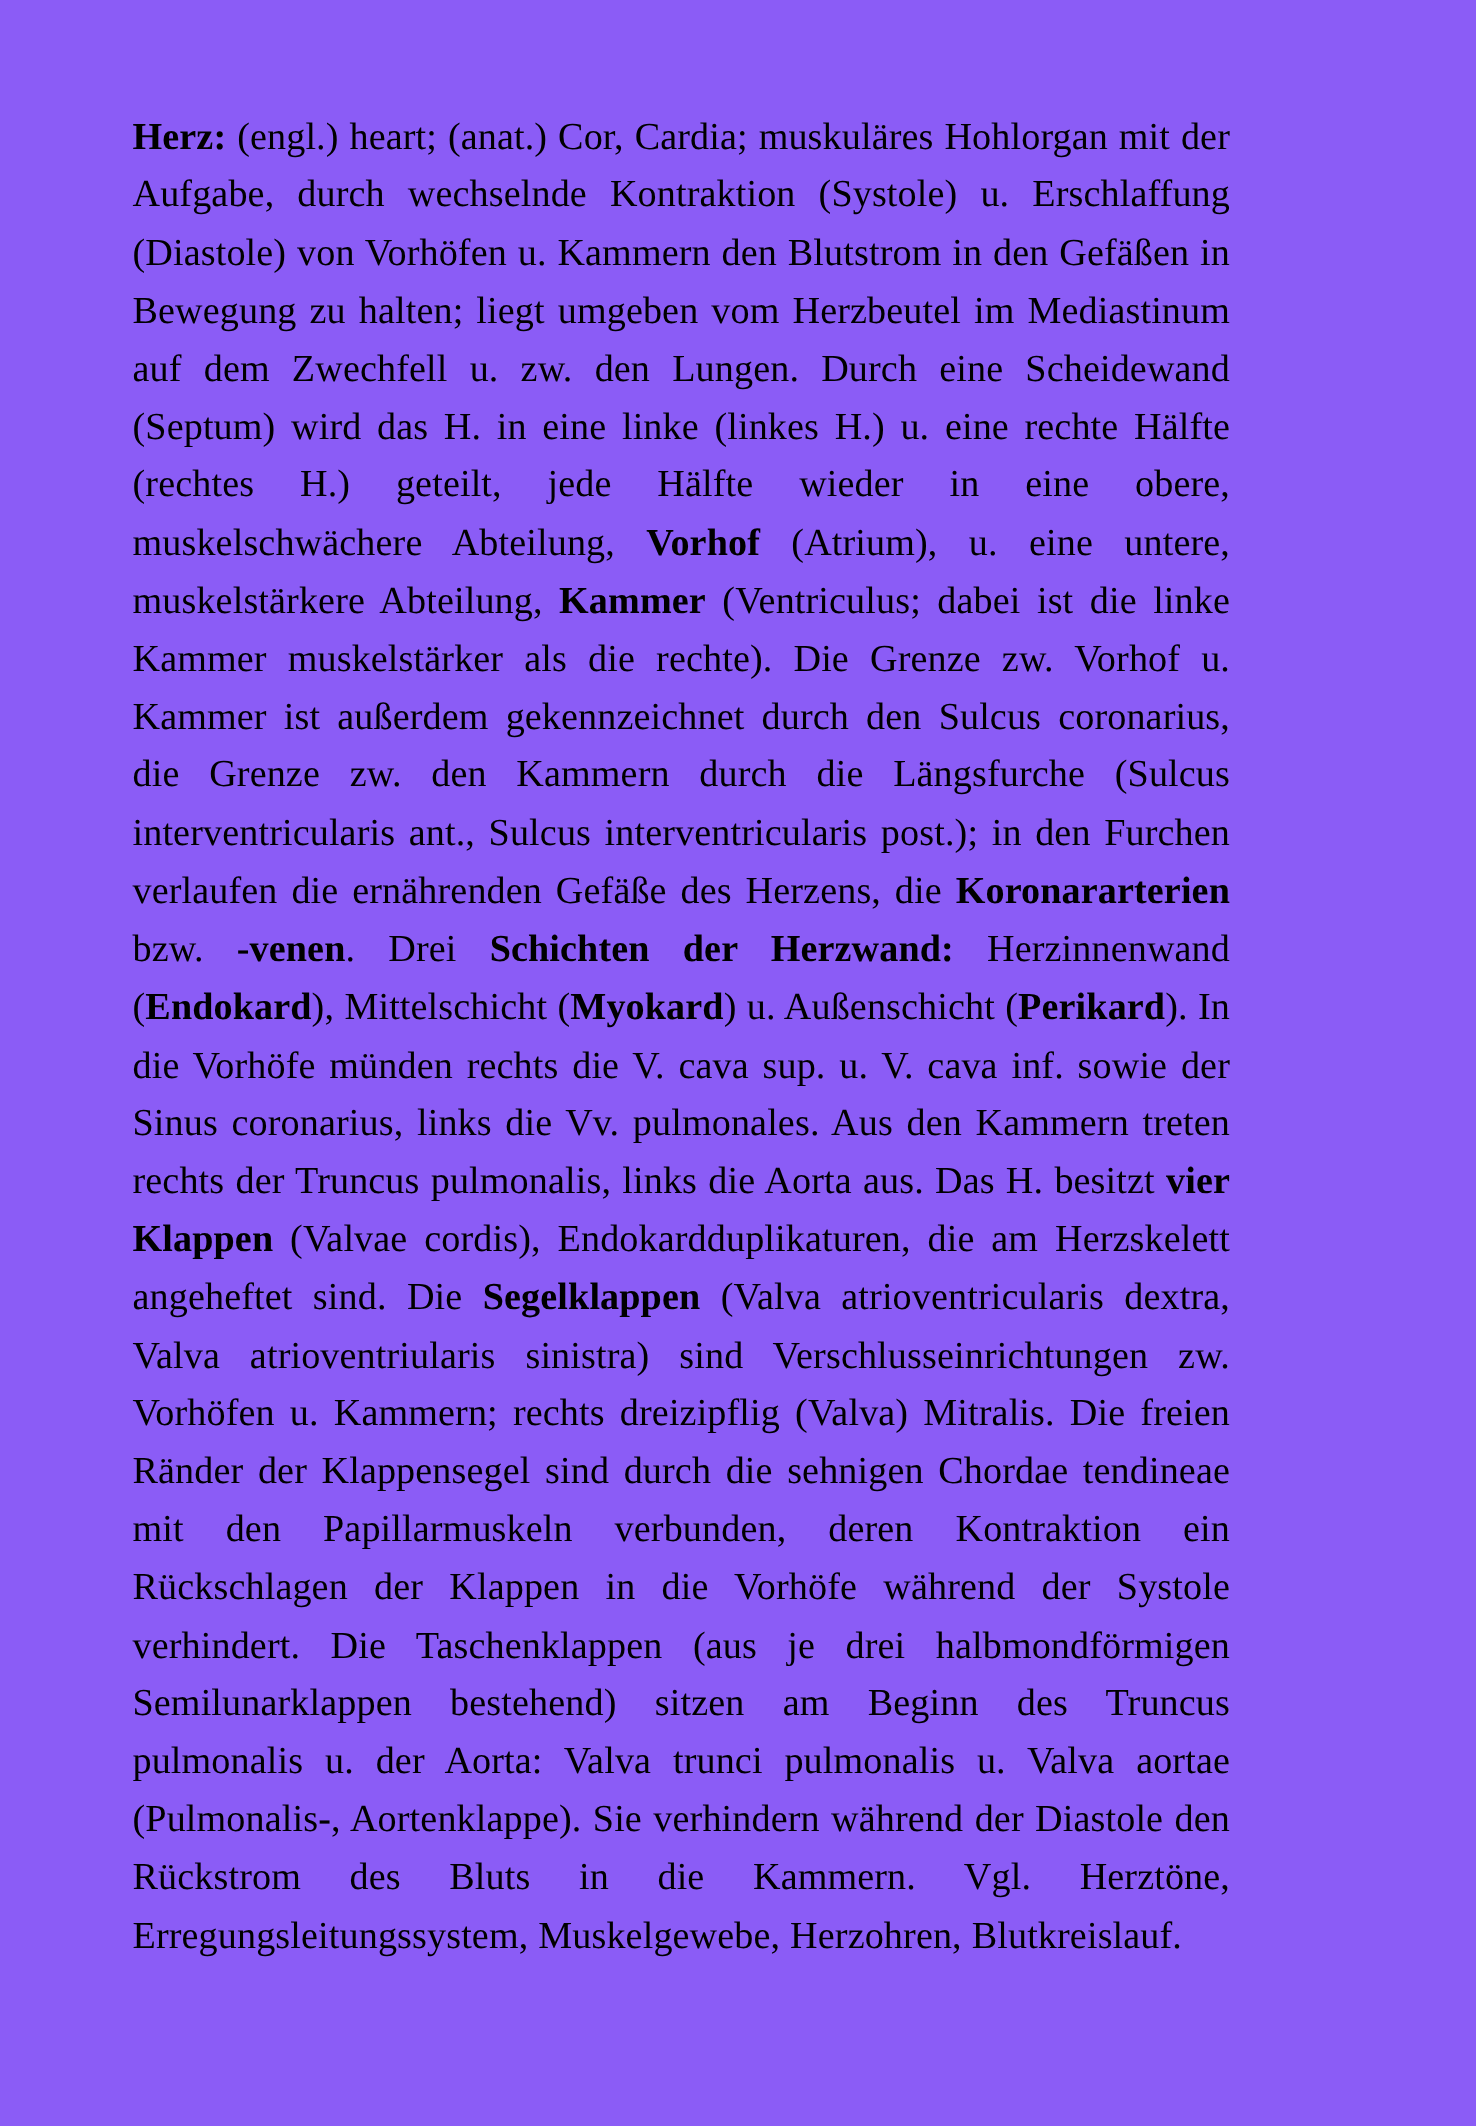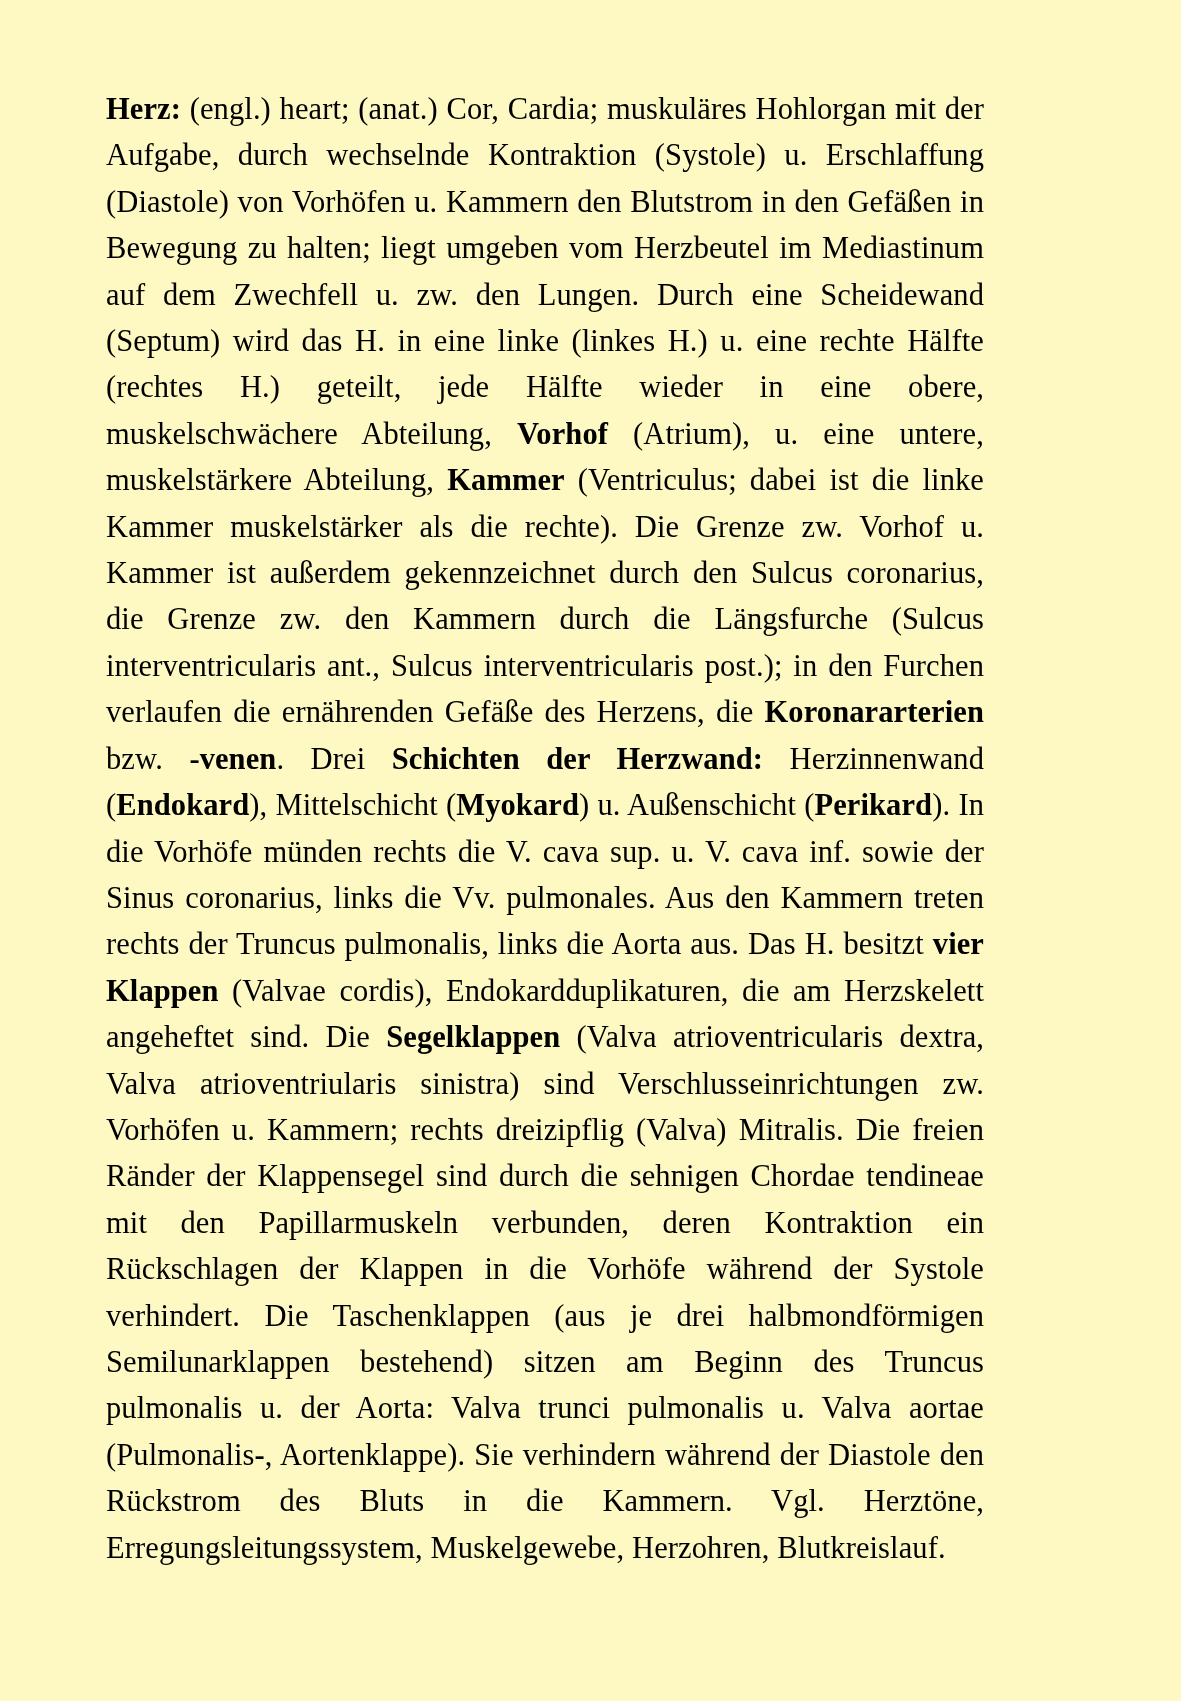--- a/index.html
+++ b/index.html
@@ -12,21 +12,21 @@
     height: 1701px;
     font-family: "Liberation Serif", "DejaVu Serif", serif;
     color: #000000;
     -webkit-font-smoothing: antialiased;
   }
 
   .page {
     position: relative;
     width: 1181px;
     height: 1701px;
-    background: #fef9c3;
+    background: #8b5cf6;
     box-sizing: border-box;
   }
 
   .content {
     position: absolute;
     left: 106px;
     top: 86px;
     width: 878px;
   }
 

